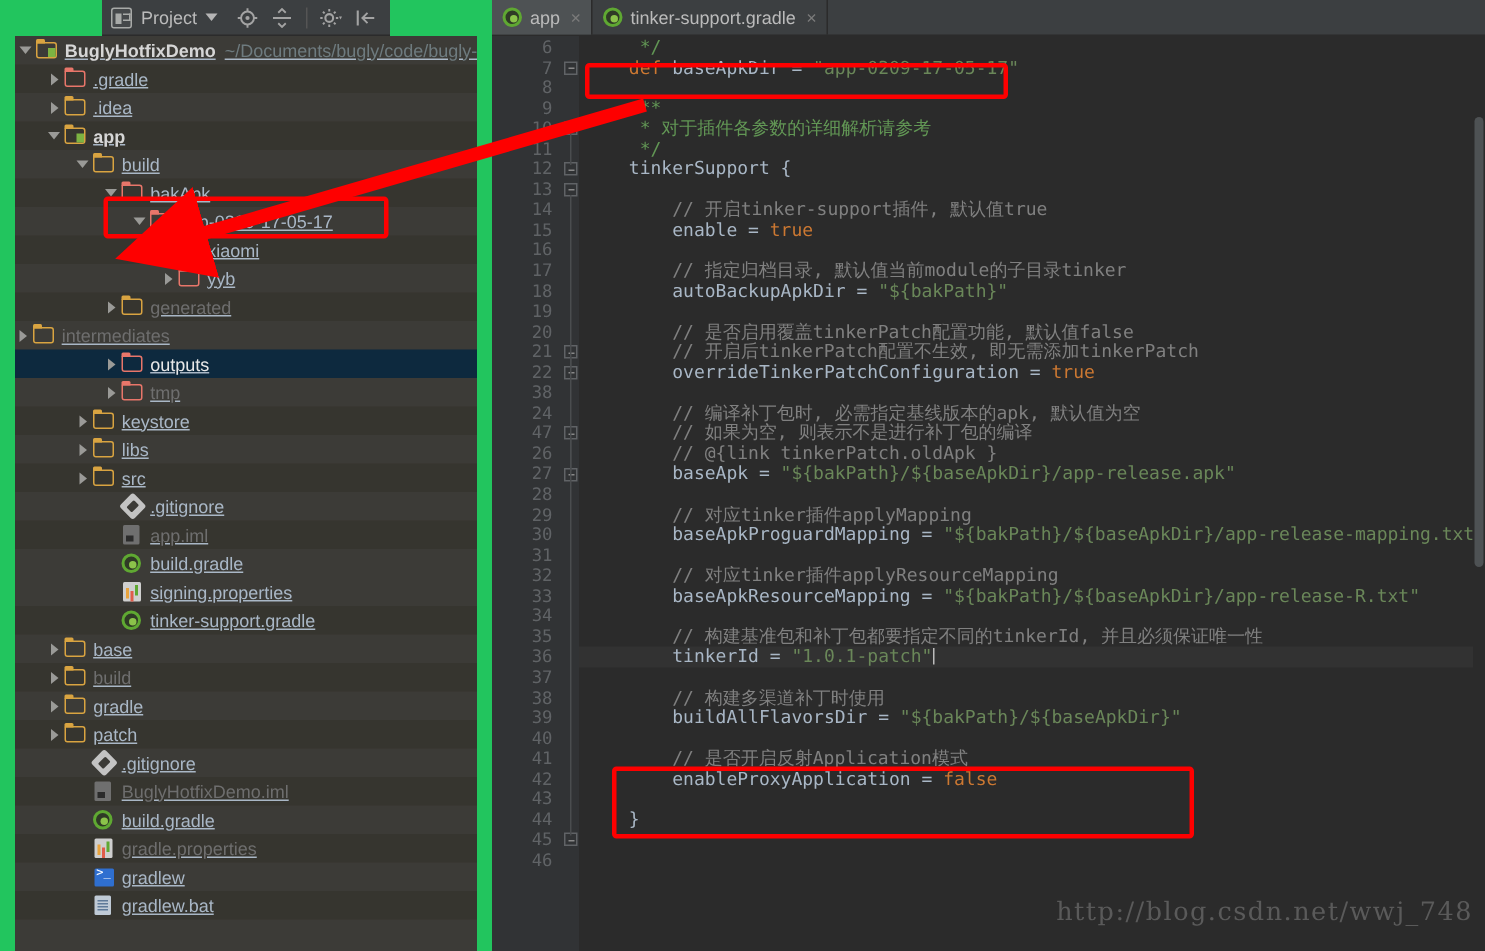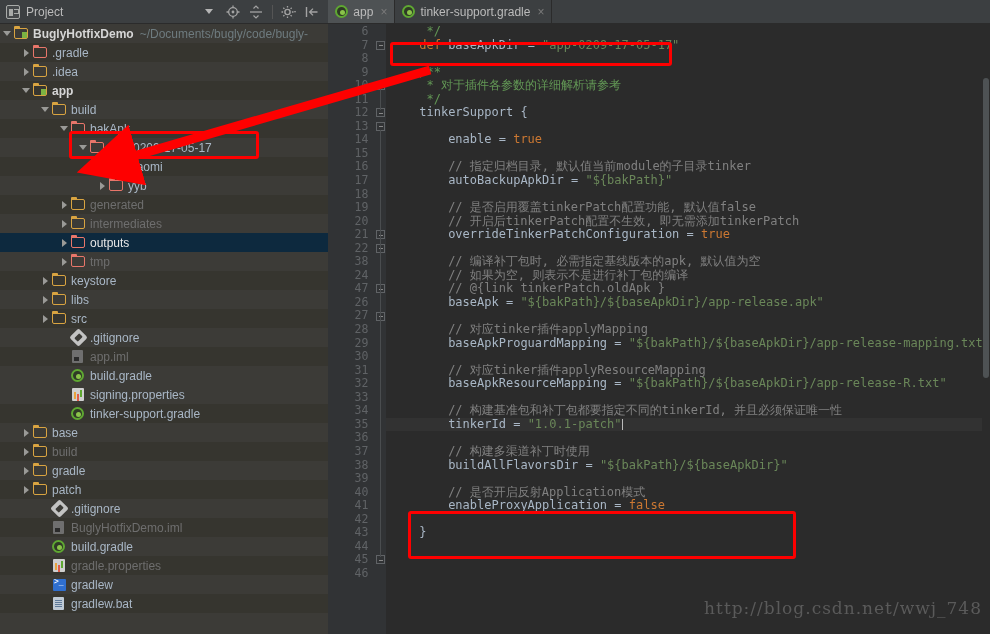--- a/index.html
+++ b/index.html
@@ -7,23 +7,24 @@
     width: 990px; height: 634px;
     background: #3c3f41;
     font-family: "DejaVu Sans", sans-serif;
     overflow: hidden;
   }
   #app { position: relative; width: 990px; height: 634px; display: flex; }
 
   
   #project-panel {
     width: 340px; height: 634px;
-    background: #8b5cf6;
+    background: #22c55e;
     display: flex; flex-direction: column;
     position: relative;
+    align-items: center;
   }
   #project-toolbar {
     height: 24px; background: #3c3f41;
     border-bottom: 1px solid #2b2b2b;
     display: flex; align-items: center;
     position: relative;
   }
   #project-title-wrap {
     display: flex; align-items: center; gap: 6px;
     padding-left: 6px; flex: 1; height: 100%;
@@ -59,21 +60,21 @@
 
   
   #tree {
     flex: 1; overflow: hidden; position: relative;
     background: #3c3b37;
   }
   .row {
     height: 19px; display: flex; align-items: center;
     white-space: nowrap; font-size: 12px;
     font-family: "Liberation Sans", sans-serif;
-    color: #a9b7c6; position: relative;
+    color: #a9b7c6; position: relative; text-decoration: underline;
   }
   .row.alt { background: #36352f; }
   .row.sel { background: #0d293e; }
   .arrow {
     width: 11px; height: 11px; flex: none; position: relative;
     margin-right: 1px;
   }
   .arrow.r::after {
     content: ""; position: absolute; left: 3px; top: 2px;
     border-left: 5px solid #9a9a97;
@@ -312,21 +313,21 @@
             </span>
             <span class="lbl ">yyb</span>
           </div>
           <div class="row alt" style="padding-left: 59px;">
             <span class="arrow r"></span>
             <span class="ficon">
               <span class="folder"></span>
             </span>
             <span class="lbl dim">generated</span>
           </div>
-          <div class="row" style="padding-left: 59px;">
+          <div class="row" style="">
             <span class="arrow r"></span>
             <span class="ficon">
               <span class="folder"></span>
             </span>
             <span class="lbl dim">intermediates</span>
           </div>
           <div class="row sel" style="padding-left: 59px;">
             <span class="arrow r"></span>
             <span class="ficon">
               <span class="folder red"></span>
@@ -555,20 +556,21 @@
         </div>
       <div id="code">
           <div class="cl"><span class="doc">     */</span></div>
           <div class="cl"><span class="kw">    def </span><span class="id">baseApkDir </span><span class="punc">= </span><span class="str">"app-0209-17-05-17"</span></div>
           <div class="cl">&nbsp;</div>
           <div class="cl"><span class="doc">    /**</span></div>
           <div class="cl"><span class="doc">     * 对于插件各参数的详细解析请参考</span></div>
           <div class="cl"><span class="doc">     */</span></div>
           <div class="cl"><span class="id">    tinkerSupport </span><span class="punc">{</span></div>
           <div class="cl">&nbsp;</div>
+          <div class="cl"><span class="cmt">        // 开启tinker-support插件, 默认值true</span></div>
           <div class="cl"><span class="id">        enable </span><span class="punc">= </span><span class="kw">true</span></div>
           <div class="cl">&nbsp;</div>
           <div class="cl"><span class="cmt">        // 指定归档目录, 默认值当前module的子目录tinker</span></div>
           <div class="cl"><span class="id">        autoBackupApkDir </span><span class="punc">= </span><span class="str">"${bakPath}"</span></div>
           <div class="cl">&nbsp;</div>
           <div class="cl"><span class="cmt">        // 是否启用覆盖tinkerPatch配置功能, 默认值false</span></div>
           <div class="cl"><span class="cmt">        // 开启后tinkerPatch配置不生效, 即无需添加tinkerPatch</span></div>
           <div class="cl"><span class="id">        overrideTinkerPatchConfiguration </span><span class="punc">= </span><span class="kw">true</span></div>
           <div class="cl">&nbsp;</div>
           <div class="cl"><span class="cmt">        // 编译补丁包时, 必需指定基线版本的apk, 默认值为空</span></div>

